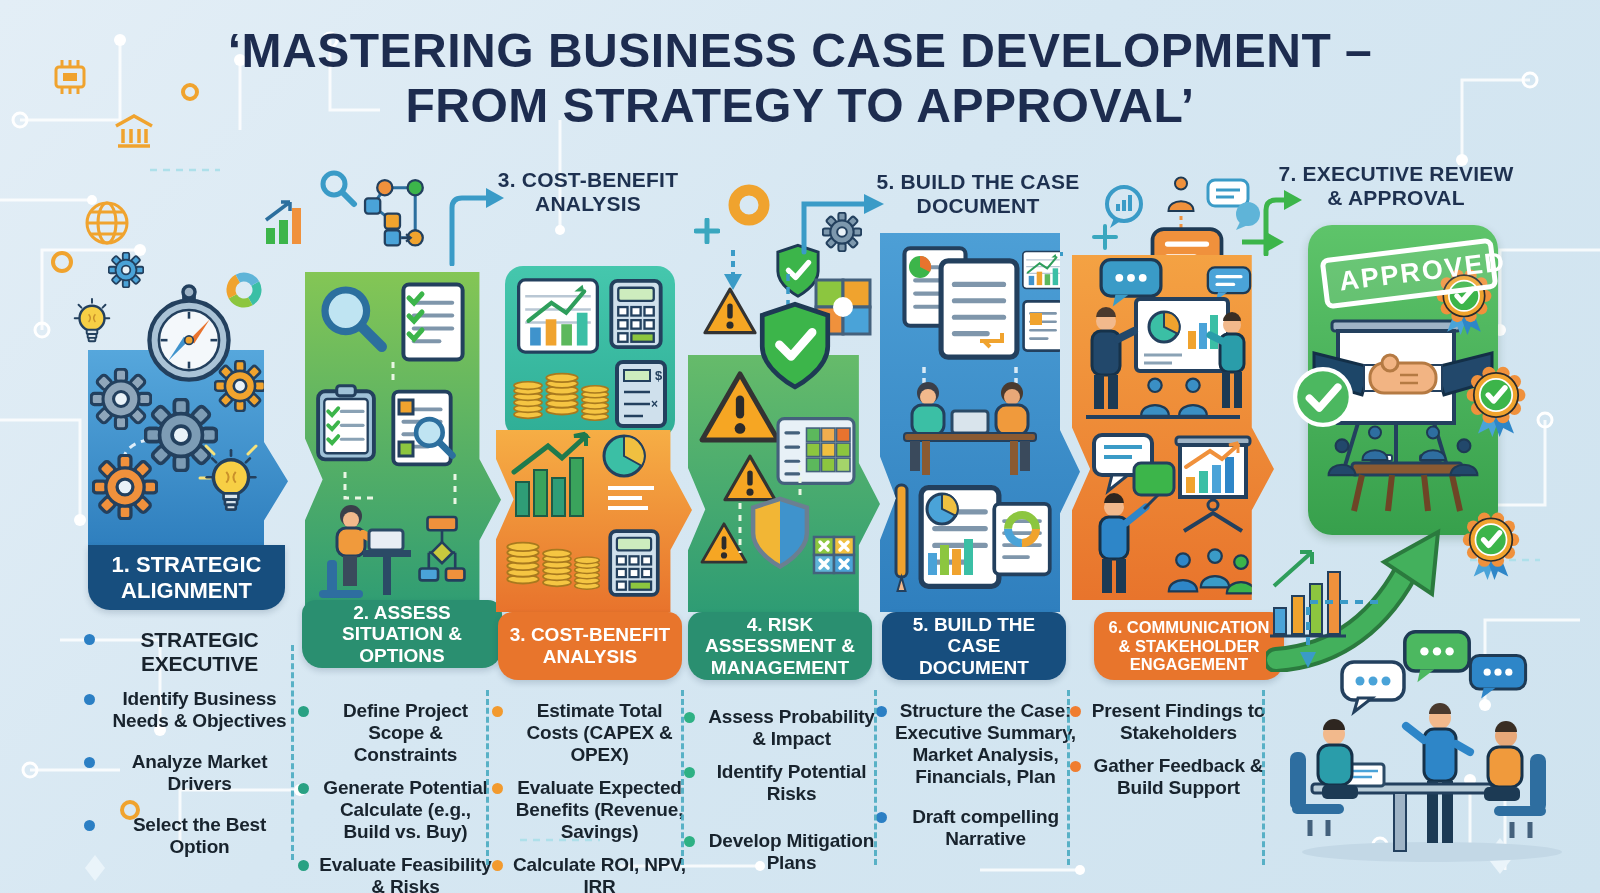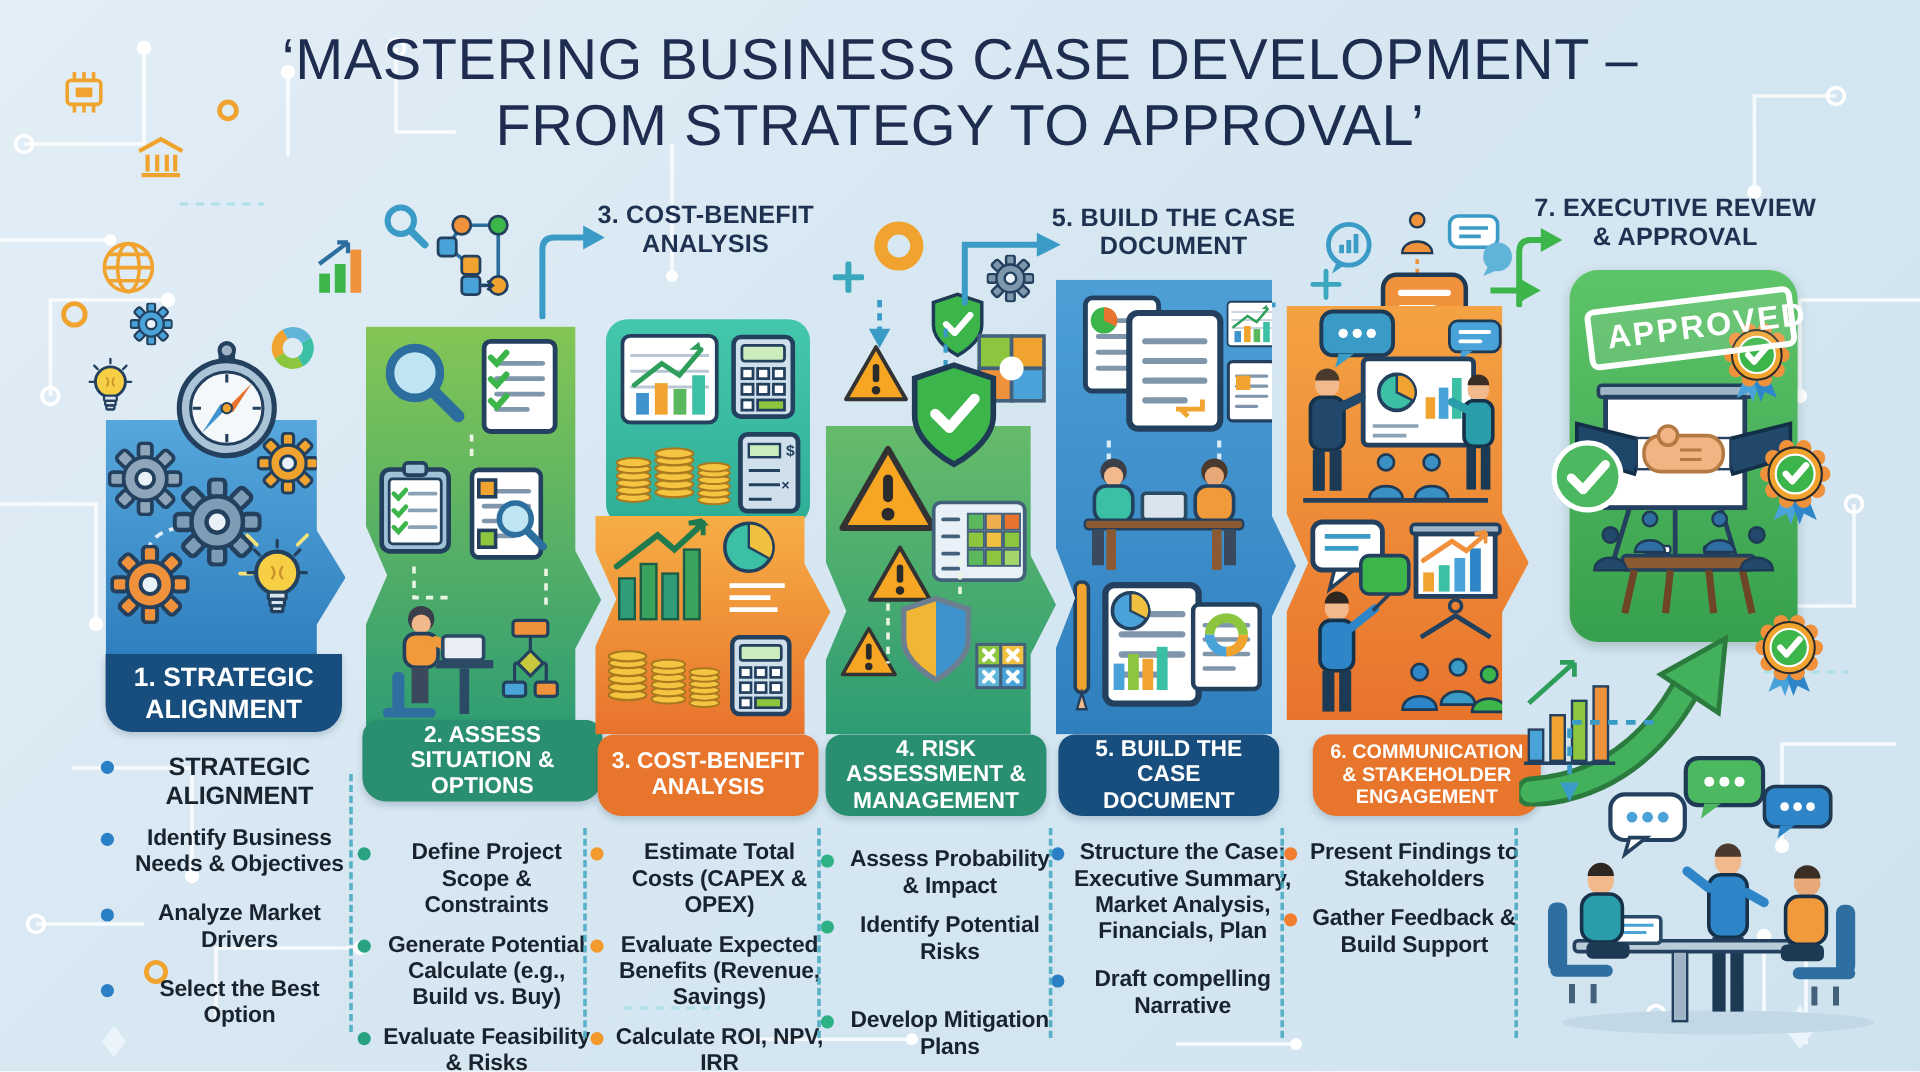--- a/index.html
+++ b/index.html
@@ -3,21 +3,21 @@
 <meta charset="utf-8">
 <style>
   html,body{margin:0;padding:0;}
   #stage{position:relative;width:1600px;height:893px;overflow:hidden;
     font-family:"Liberation Sans","DejaVu Sans",sans-serif;
     background:linear-gradient(135deg,#e3eef6 0%,#d6e7f2 45%,#cfe3ef 100%);}
   svg{display:block;}
   .abs{position:absolute;}
   
   .title{position:absolute;left:0;top:24px;width:100%;text-align:center;
-    color:#1d2c4f;font-weight:400;font-size:48px;line-height:1.14;letter-spacing:.5px;}
+    color:#1d2c4f;font-weight:700;font-size:48px;line-height:1.14;letter-spacing:.5px;}
   
   .toplabel{position:absolute;text-align:center;font-weight:800;font-size:21px;
     line-height:1.12;color:#1e3150;letter-spacing:.2px;}
   
   .box{position:absolute;}
   
   .band{position:absolute;border-radius:14px 14px 20px 20px;color:#fff;font-weight:800;
     display:flex;align-items:center;justify-content:flex-end;text-align:center;
     padding:21px 10px;box-sizing:border-box;font-size:19px;line-height:1.14;
     text-transform:uppercase;box-shadow:0 3px 6px rgba(20,50,80,.18);}
@@ -463,21 +463,21 @@
 </div>
 <svg class="abs" width="86" height="120" style="left:146px;top:276px">
   <use href="#sym-compass" width="86" height="118"></use>
 </svg>
 <div class="band" style="left:88px;top:545px;width:197px;height:65px;background:#174e7e;font-size:22px;border-radius:0 0 22px 22px">
   <span>1. STRATEGIC ALIGNMENT</span>
 </div>
 <ul class="bullets" style="left:84px;top:628px;width:212px">
   <li>
         <span class="dot d1"></span>
-        <span class="txt" style="font-size:21px">STRATEGIC ALIGNMENT</span>
+        <span class="txt" style="font-size:21px">STRATEGIC EXECUTIVE</span>
       </li>
   <li>
         <span class="dot d1"></span>
         <span class="txt">Identify Business Needs &amp; Objectives</span>
       </li>
   <li style="margin-top:8px">
         <span class="dot d1"></span>
         <span class="txt">Analyze Market Drivers</span>
       </li>
   <li style="margin-top:8px">
@@ -634,21 +634,21 @@
 </div>
 <ul class="bullets" style="left:684px;top:700px;width:196px">
   <li style="margin-top:6px">
         <span class="dot d4"></span>
         <span class="txt">Assess Probability &amp; Impact</span>
       </li>
   <li>
         <span class="dot d4"></span>
         <span class="txt">Identify Potential Risks</span>
       </li>
-  <li style="margin-top:24px">
+  <li style="margin-top:14px">
         <span class="dot d4"></span>
         <span class="txt">Develop Mitigation Plans</span>
       </li>
 </ul>
 
 <div class="box" style="left:880px;top:233px;width:200px;height:379px;background:linear-gradient(180deg,#4d9fd6,#2f7fbe);clip-path:polygon(0 0,90% 0,90% 52%,100% 63%,90% 74%,90% 100%,0 100%,0 81%,8% 70%,0 59%)">
   <svg width="180" height="379">
     <use href="#sym-doc" x="22" y="10" width="66" height="88"></use>
     <circle cx="40" cy="34" r="11" fill="#3cb54a"></circle>
         <path d="M40 34 L40 23 A11 11 0 0 1 50 39 Z" fill="#e8732e"></path>

